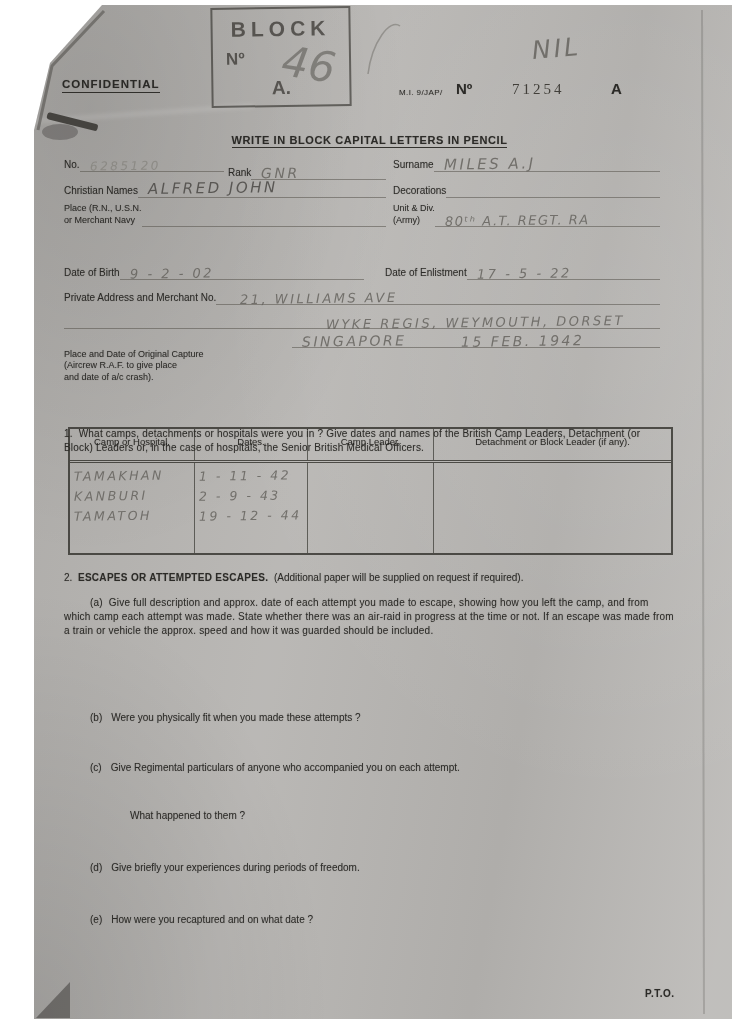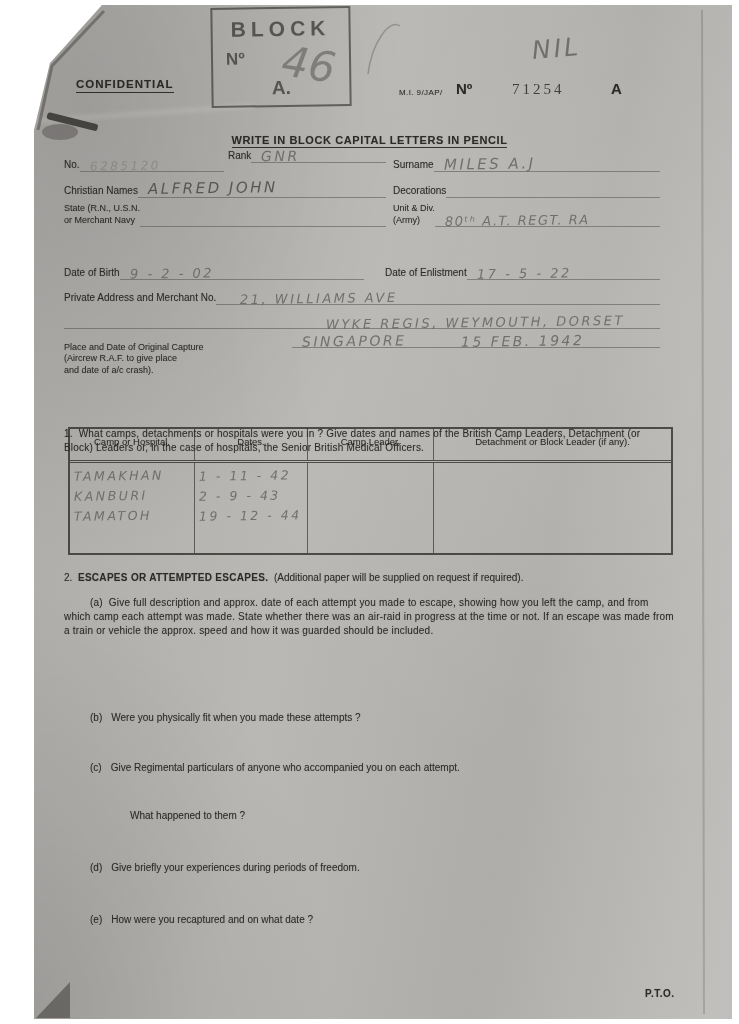--- a/index.html
+++ b/index.html
@@ -109,21 +109,21 @@
 
   <svg class="artifacts" width="739" height="1024">
     <path d="M104,11 L52,66 L38,130" stroke="rgba(60,58,54,0.45)" stroke-width="3" fill="none"></path>
     <rect x="48" y="112" width="52" height="7" rx="2.5" transform="rotate(14 48 112)" fill="#45433f"></rect>
     <ellipse cx="60" cy="132" rx="18" ry="8" fill="rgba(35,34,32,0.30)"></ellipse>
     <path d="M368,74 C372,42 390,18 400,26" stroke="rgba(110,108,102,0.5)" stroke-width="1.5" fill="none"></path>
     <path d="M36,1018 L70,982 L70,1018 Z" fill="rgba(42,41,38,0.45)"></path>
     <line x1="702" y1="10" x2="704" y2="1014" stroke="rgba(70,68,64,0.22)" stroke-width="2"></line>
   </svg>
 
-  <div class="abs confidential pr" style="left:76px; top:78px;">CONFIDENTIAL</div>
+  <div class="abs confidential pr" style="left:62px; top:78px;">CONFIDENTIAL</div>
 
   <div class="stamp-box">
     <div class="stamp-block">BLOCK</div>
     <div class="stamp-no">Nº</div>
     <div class="stamp-a">A.</div>
   </div>
   <div class="abs hw" style="left:282px; top:40px; font-size:42px; letter-spacing:0; transform:rotate(9deg); color:rgba(96,94,89,0.62);">46</div>
 
   <div class="abs hw" style="left:532px; top:34px; font-size:25px; letter-spacing:3px; transform:rotate(-5deg);">NIL</div>
 
@@ -135,21 +135,21 @@
   <div class="heading">
     <span class="pr">WRITE IN BLOCK CAPITAL LETTERS IN PENCIL</span>
   </div>
 
   <div class="fgroup" style="left:64px; top:153px; width:160px;">
     <span class="lbl pr">No.</span>
     <span class="fline">
         <span class="hw faint" style="font-size:12px;">6285120</span>
       </span>
   </div>
-  <div class="fgroup" style="left:228px; top:144px; width:158px;">
+  <div class="fgroup" style="left:228px; top:161px; width:158px;">
     <span class="lbl pr">Rank</span>
     <span class="fline">
         <span class="hw" style="font-size:14px;">GNR</span>
       </span>
   </div>
   <div class="fgroup" style="left:393px; top:153px; width:267px;">
     <span class="lbl pr">Surname</span>
     <span class="fline">
         <span class="hw big">MILES A.J</span>
       </span>
@@ -163,21 +163,21 @@
   </div>
   <div class="fgroup" style="left:393px; top:179px; width:267px;">
     <span class="lbl pr">Decorations</span>
     <span class="fline">
         <span class="hw"></span>
       </span>
   </div>
 
   <div class="fgroup" style="left:64px; top:203px; width:322px;">
     <span class="lbl2 pr">
-      <span>State (R.N., U.S.N.</span><br>
+      <span>Place (R.N., U.S.N.</span><br>
       <span>or Merchant Navy</span>
     </span>
     <span class="fline">
         <span class="hw"></span>
       </span>
   </div>
   <div class="fgroup" style="left:393px; top:203px; width:267px;">
     <span class="lbl2 pr">
       <span>Unit &amp; Div.</span><br>
       <span>(Army)</span>
@@ -206,21 +206,21 @@
     <span class="fline">
         <span class="hw" style="font-size:13px; margin-left:14px;">21, WILLIAMS AVE</span>
       </span>
   </div>
   <div class="fgroup" style="left:64px; top:310px; width:596px;">
     <span class="fline" style="padding-left:262px;">
         <span class="hw" style="font-size:13px;">WYKE REGIS, WEYMOUTH, DORSET</span>
       </span>
   </div>
 
-  <div class="abs lbl2 pr" style="left:64px; top:342px; line-height:1.25;">
+  <div class="abs lbl2 pr" style="left:64px; top:349px; line-height:1.25;">
     <span>Place and Date of Original Capture</span><br>
     <span>(Aircrew R.A.F. to give place</span><br>
     <span>and date of a/c crash).</span>
   </div>
   <div class="fgroup" style="left:292px; top:329px; width:368px;">
     <span class="fline">
       <span class="hw" style="font-size:14px;">SINGAPORE</span>
       <span class="hw" style="font-size:14px; margin-left:55px;">15 FEB. 1942</span>
     </span>
   </div>

